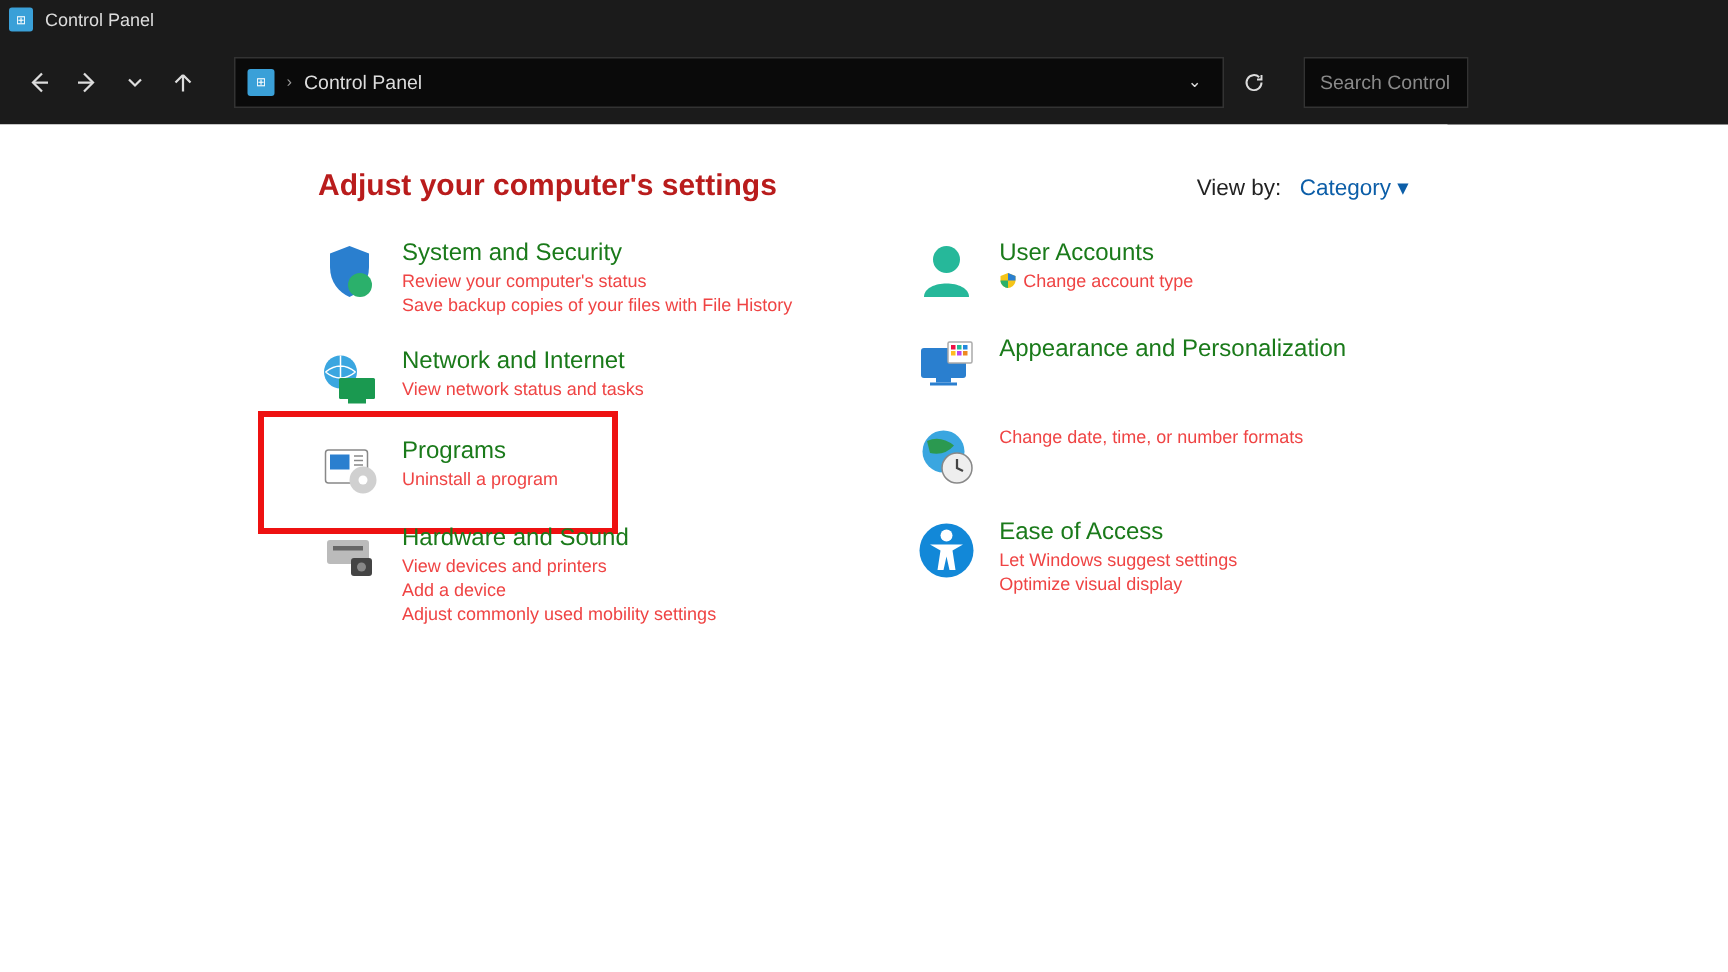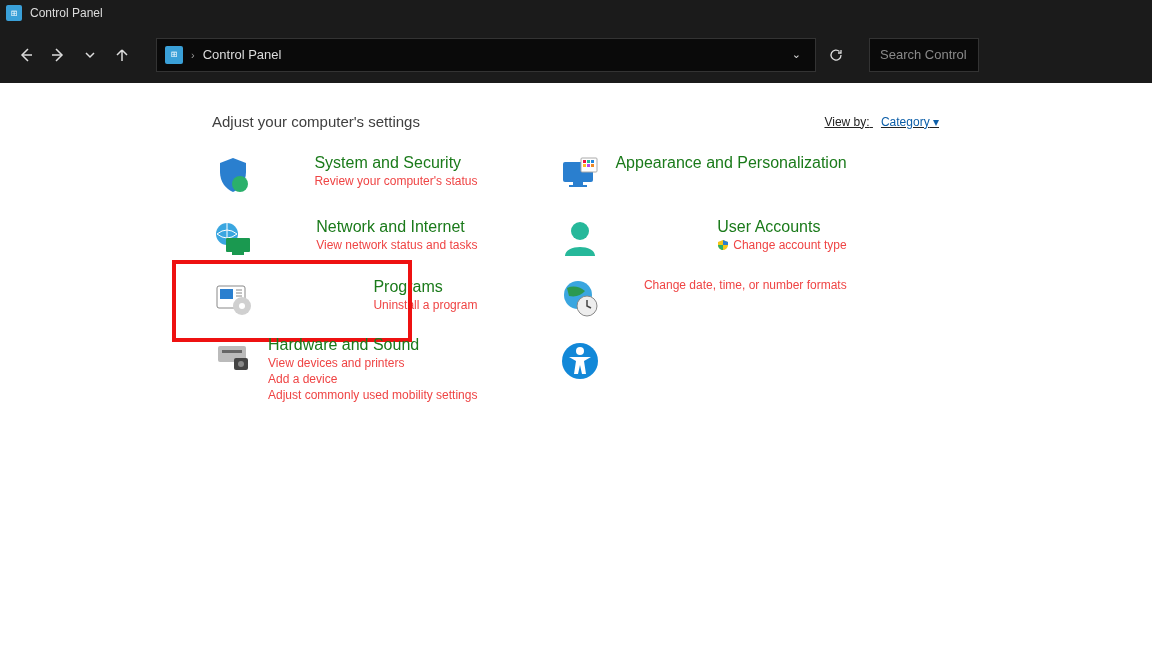--- a/index.html
+++ b/index.html
@@ -14,26 +14,26 @@
     .breadcrumb-sep { color:#999; font-size:11px; }
     .breadcrumb-text { color:#ddd; font-size:13px; }
     .addr-spacer { flex:1; }
     .addr-chevron { color:#ddd; font-size:11px; padding:0 6px; cursor:pointer;}
     .refresh-btn { width:34px; height:34px; border:0; display:flex; align-items:center; justify-content:center; color:#ddd; cursor:pointer; font-size:15px; margin-left:-1px; }
     .search-bar { flex:1; height:34px; background:#0a0a0a; border:1px solid #333; margin-left:12px; display:flex; align-items:center; padding:0 10px; max-width:110px; }
     .search-bar input { background:transparent; border:none; outline:none; color:#ddd; font-size:13px; width:100%; }
     .search-bar input::placeholder { color:#8a8a8a; }
     .content { width:965px; background:#fff; padding:30px 26px 0 212px; position:relative; }
     .header-row { display:flex; align-items:center; justify-content:space-between; margin-bottom:24px; }
-    .page-title { color:#404040; font-size:15px; font-weight:400; }
-    .viewby { font-size:12px; color:#222;text-decoration:underline; }
+    .page-title { color:#b91c1c; font-size:20px; font-weight:700; }
+    .viewby { font-size:15px; color:#222; }
     .viewby .cat { color:#0c5ea8; margin-left:8px; cursor:pointer; }
     .columns { display:flex; gap:82px; }
     .col { display:flex; flex-direction:column; gap:22px; }
-    .cat-item { display:flex; gap:14px; position:relative;justify-content:space-between; }
+    .cat-item { display:flex; gap:14px; position:relative; }
     .cat-icon { width:42px; height:42px; flex-shrink:0; display:flex; align-items:center; justify-content:center; }
     .cat-body { display:flex; flex-direction:column; gap:2px; }
     .cat-title { color:#1a7a1a; font-size:16px; font-weight:400; cursor:pointer; }
     .cat-link { color:#ef4444; font-size:12px; cursor:pointer; display:flex; align-items:center; gap:4px; }
     .shield-badge { width:12px; height:12px; display:inline-flex; }
     .highlight-box { position:absolute; top:-18px; left:-40px; width:240px; height:82px; border:4px solid #e11; pointer-events:none; }
     svg { display:block; }
   </style>
 </head>
 <body>
@@ -101,20 +101,21 @@
       <div class="cat-item">
         <div class="cat-icon">
           <svg width="42" height="42" viewBox="0 0 42 42">
               <path d="M21 4 L34 9 L34 18 C34 28 28 35 21 38 C14 35 8 28 8 18 L8 9 Z" fill="#2a7fcf"></path>
               <circle cx="28" cy="30" r="8" fill="#2bb06b"></circle>
             </svg>
         </div>
         <div class="cat-body">
           <div class="cat-title">System and Security</div>
           <div class="cat-link">Review your computer's status</div>
+          <div class="cat-link">Save backup copies of your files with File History</div>
         </div>
       </div>
 
       <div class="cat-item">
         <div class="cat-icon">
           <svg width="42" height="42" viewBox="0 0 42 42">
               <circle cx="15" cy="16" r="11" fill="#3aa6e0"></circle>
               <path d="M5 16 Q15 8 25 16 M5 16 Q15 24 25 16 M15 5 L15 27" stroke="#fff" stroke-width="1" fill="none"></path>
               <rect x="14" y="20" width="24" height="14" rx="1" fill="#1a9950"></rect>
               <rect x="20" y="34" width="12" height="3" fill="#1a9950"></rect>
@@ -158,40 +159,20 @@
           <div class="cat-title">Hardware and Sound</div>
           <div class="cat-link">View devices and printers</div>
           <div class="cat-link">Add a device</div>
           <div class="cat-link">Adjust commonly used mobility settings</div>
         </div>
       </div>
 
     </div>
 
     <div class="col">
-
-      <div class="cat-item">
-        <div class="cat-icon">
-          <svg width="42" height="42" viewBox="0 0 42 42">
-              <rect x="4" y="8" width="30" height="20" rx="2" fill="#2a7fcf"></rect>
-              <rect x="14" y="28" width="10" height="3" fill="#2a7fcf"></rect>
-              <rect x="10" y="31" width="18" height="2" fill="#2a7fcf"></rect>
-              <rect x="22" y="4" width="16" height="14" rx="1" fill="#fff" stroke="#aaa"></rect>
-              <rect x="24" y="6" width="3" height="3" fill="#e14"></rect>
-              <rect x="28" y="6" width="3" height="3" fill="#2b9"></rect>
-              <rect x="32" y="6" width="3" height="3" fill="#28d"></rect>
-              <rect x="24" y="10" width="3" height="3" fill="#fb2"></rect>
-              <rect x="28" y="10" width="3" height="3" fill="#b4e"></rect>
-              <rect x="32" y="10" width="3" height="3" fill="#e82"></rect>
-            </svg>
-        </div>
-        <div class="cat-body">
-          <div class="cat-title">Appearance and Personalization</div>
-        </div>
-      </div>
 
       <div class="cat-item">
         <div class="cat-icon">
           <svg width="42" height="42" viewBox="0 0 42 42">
               <circle cx="21" cy="13" r="9" fill="#26b89a"></circle>
               <path d="M6 38 C6 26 36 26 36 38 Z" fill="#26b89a"></path>
             </svg>
         </div>
         <div class="cat-body">
           <div class="cat-title">User Accounts</div>
@@ -201,20 +182,40 @@
                   <path d="M6 1 L11 3 L11 6 C11 9 8 11 6 11 C4 11 1 9 1 6 L1 3 Z" fill="#f5c518"></path>
                   <path d="M6 1 L11 3 L11 6 L6 6 Z" fill="#2a7fcf"></path>
                   <path d="M6 6 L6 11 C4 11 1 9 1 6 Z" fill="#2bb06b"></path>
                 </svg>
             </span>
             <span>Change account type</span>
           </div>
         </div>
       </div>
 
+      <div class="cat-item">
+        <div class="cat-icon">
+          <svg width="42" height="42" viewBox="0 0 42 42">
+              <rect x="4" y="8" width="30" height="20" rx="2" fill="#2a7fcf"></rect>
+              <rect x="14" y="28" width="10" height="3" fill="#2a7fcf"></rect>
+              <rect x="10" y="31" width="18" height="2" fill="#2a7fcf"></rect>
+              <rect x="22" y="4" width="16" height="14" rx="1" fill="#fff" stroke="#aaa"></rect>
+              <rect x="24" y="6" width="3" height="3" fill="#e14"></rect>
+              <rect x="28" y="6" width="3" height="3" fill="#2b9"></rect>
+              <rect x="32" y="6" width="3" height="3" fill="#28d"></rect>
+              <rect x="24" y="10" width="3" height="3" fill="#fb2"></rect>
+              <rect x="28" y="10" width="3" height="3" fill="#b4e"></rect>
+              <rect x="32" y="10" width="3" height="3" fill="#e82"></rect>
+            </svg>
+        </div>
+        <div class="cat-body">
+          <div class="cat-title">Appearance and Personalization</div>
+        </div>
+      </div>
+
       <div class="cat-item" style="margin-top:-4px;">
         <div class="cat-icon">
           <svg width="42" height="42" viewBox="0 0 42 42">
               <circle cx="19" cy="17" r="14" fill="#3aa6e0"></circle>
               <path d="M8 10 Q17 6 26 13 Q20 20 10 18 Z" fill="#2b9950"></path>
               <circle cx="28" cy="28" r="10" fill="#eee" stroke="#888"></circle>
               <path d="M28 22 L28 28 L32 30" stroke="#444" stroke-width="1.5" fill="none"></path>
             </svg>
         </div>
         <div class="cat-body">
@@ -223,18 +224,23 @@
       </div>
 
       <div class="cat-item" style="margin-top:-2px;">
         <div class="cat-icon">
           <svg width="42" height="42" viewBox="0 0 42 42">
               <circle cx="21" cy="21" r="18" fill="#1288d8"></circle>
               <circle cx="21" cy="11" r="4" fill="#fff"></circle>
               <path d="M10 17 L32 17 L25 21 L27 34 L23 34 L21 25 L19 34 L15 34 L17 21 Z" fill="#fff"></path>
             </svg>
         </div>
+        <div class="cat-body">
+          <div class="cat-title">Ease of Access</div>
+          <div class="cat-link">Let Windows suggest settings</div>
+          <div class="cat-link">Optimize visual display</div>
+        </div>
       </div>
 
     </div>
   </div>
 
 </div>
 
 </body></html>

